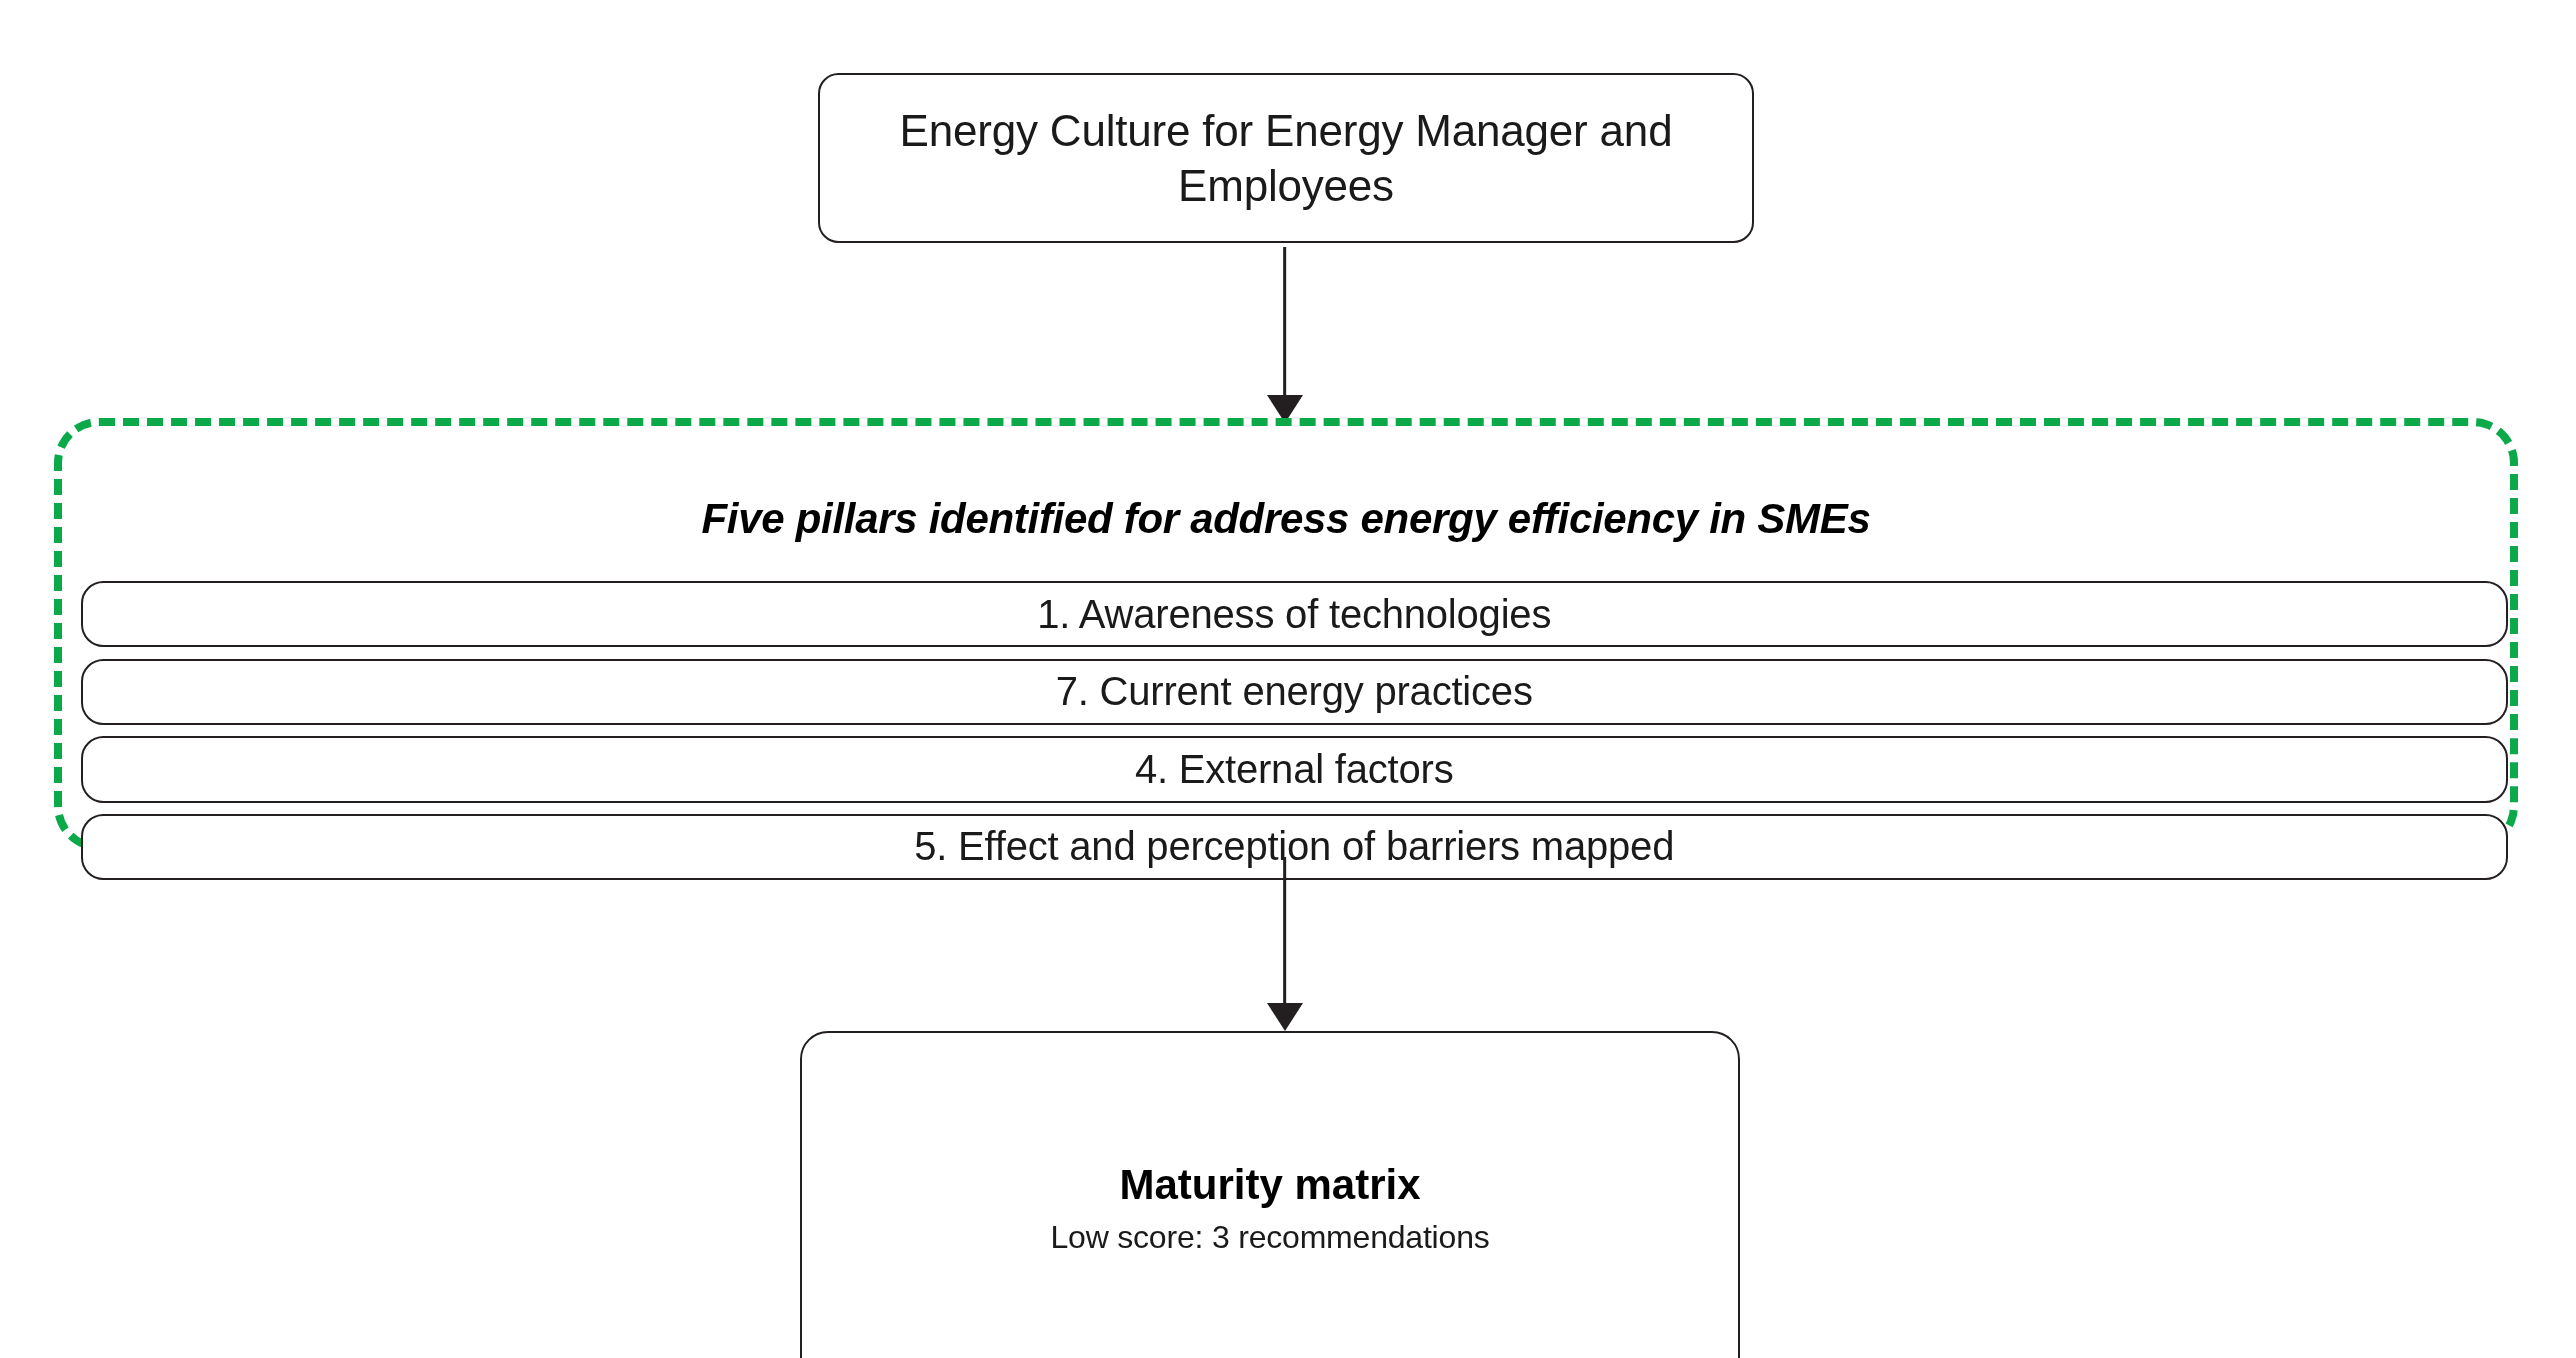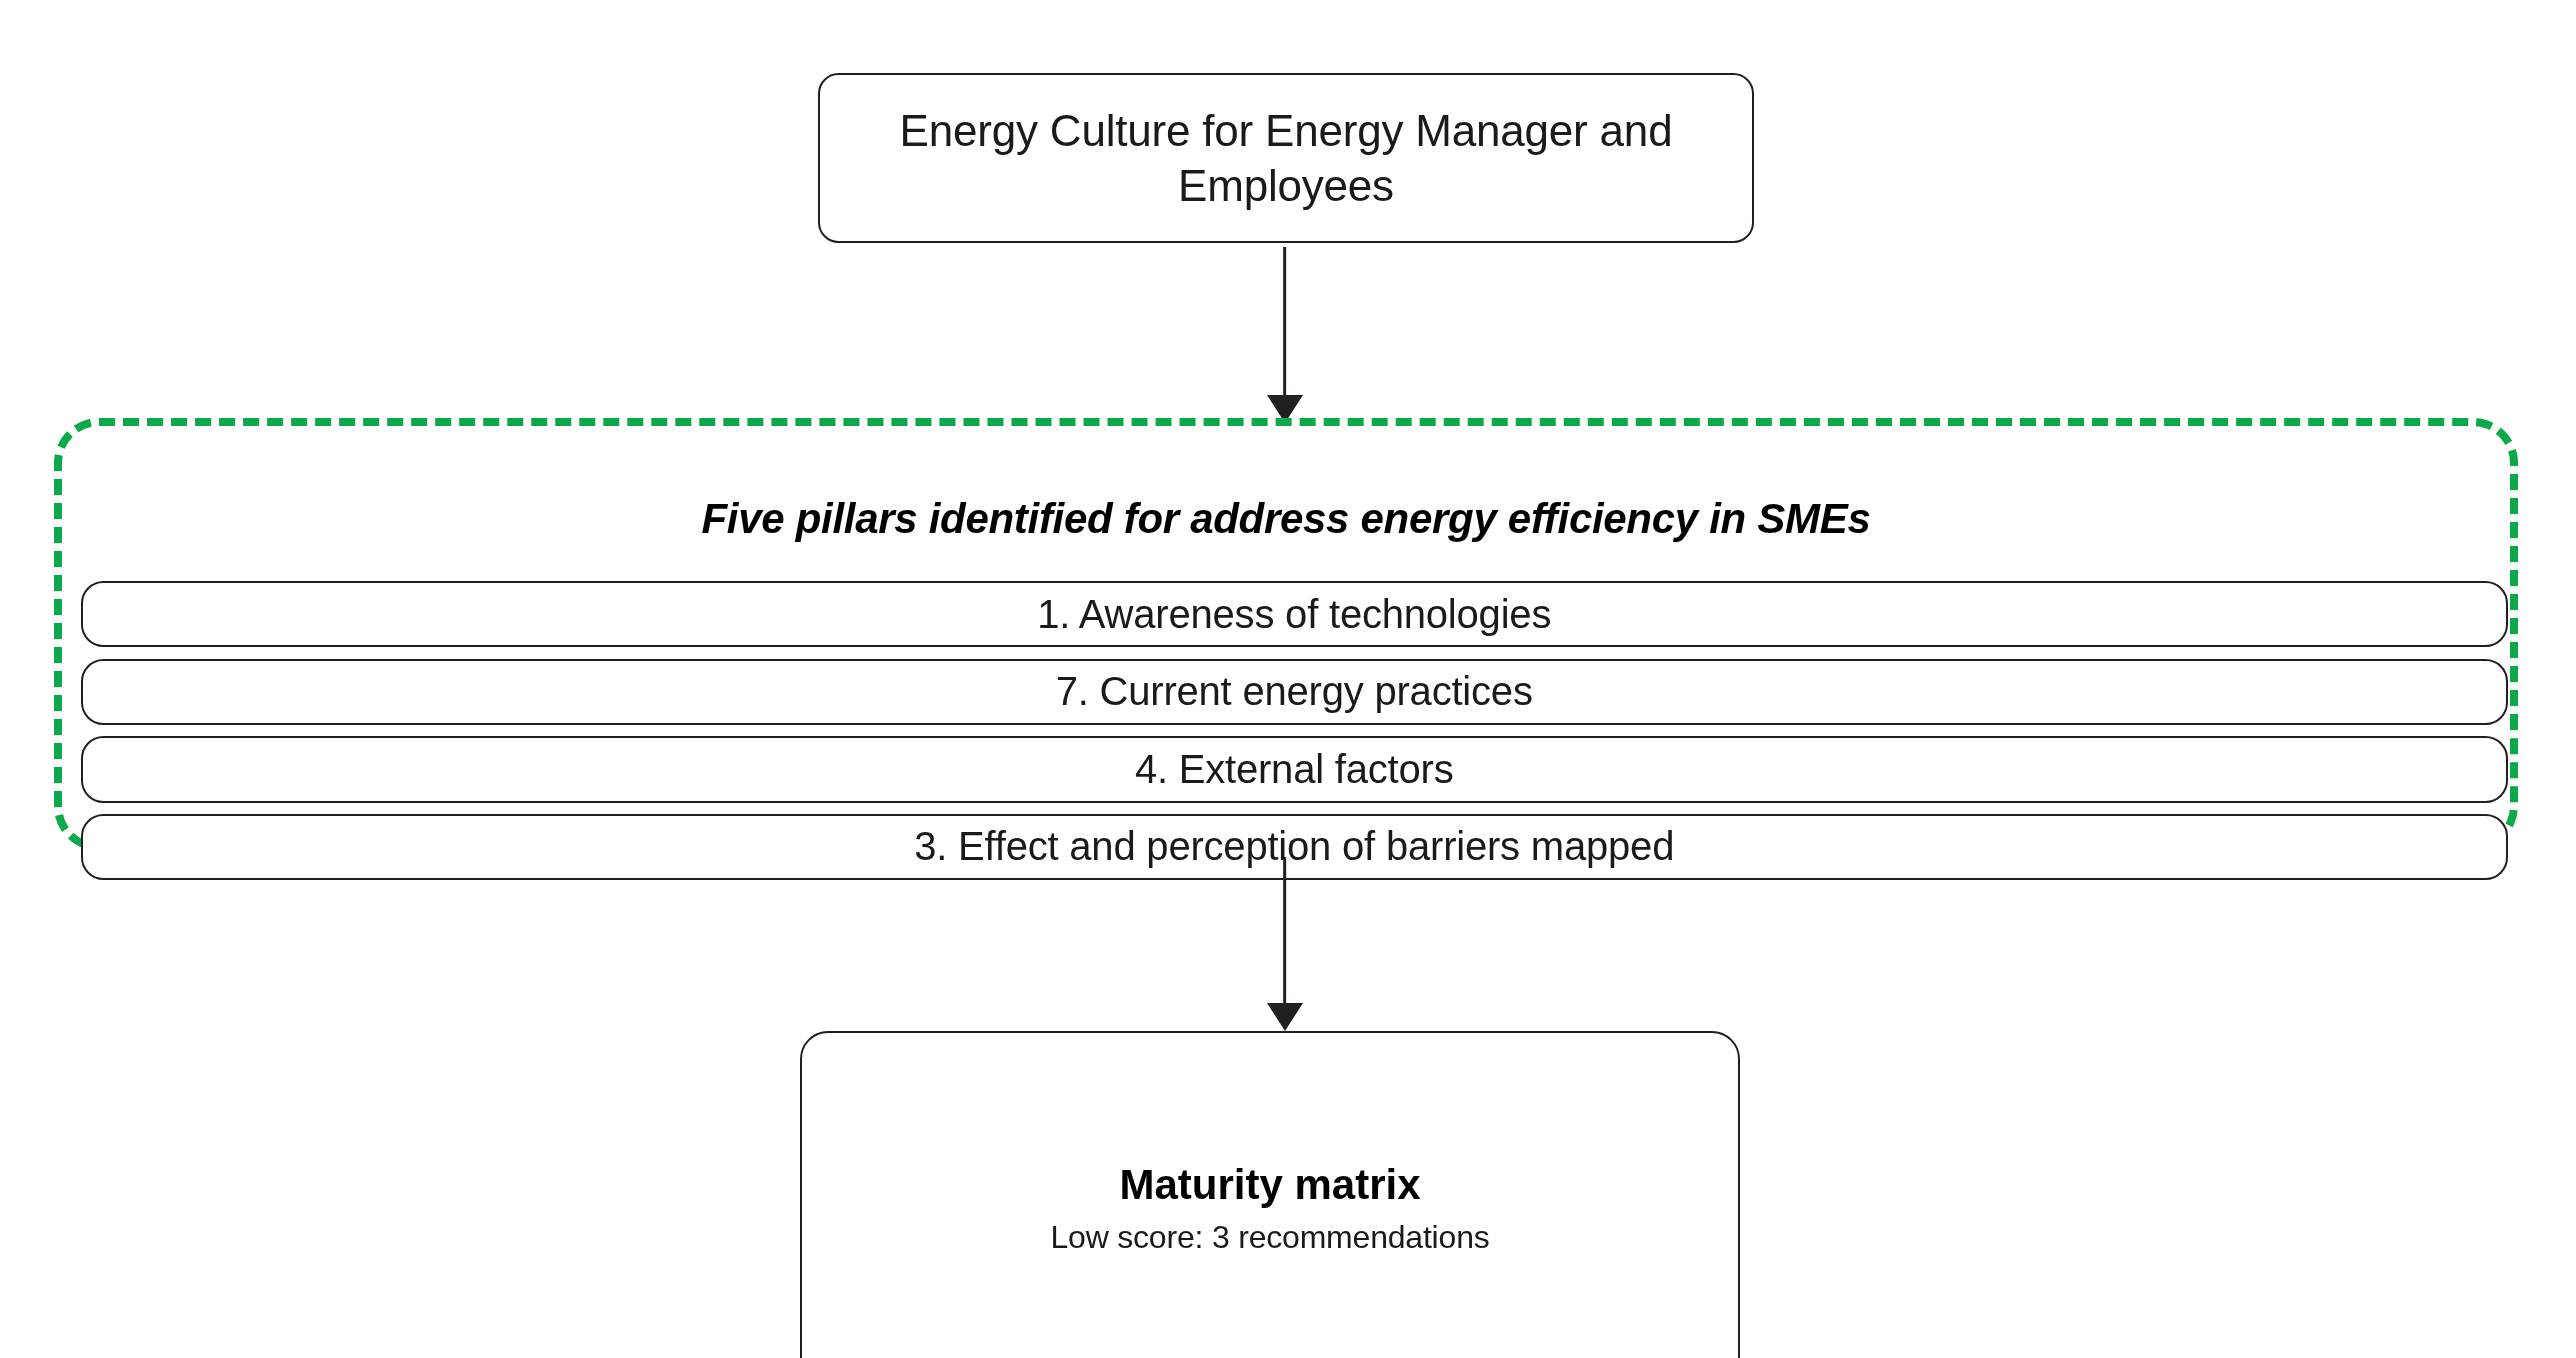--- a/index.html
+++ b/index.html
@@ -200,21 +200,21 @@
 
       <div class="pillar-box">
         <span class="pillar-label">7. Current energy practices</span>
       </div>
 
       <div class="pillar-box">
         <span class="pillar-label">4. External factors</span>
       </div>
 
       <div class="pillar-box">
-        <span class="pillar-label">3. Effect and perception of barriers mapped</span>
+        <span class="pillar-label">5. Effect and perception of barriers mapped</span>
       </div>
 
     </div>
   </div>
 
   <div class="arrow" id="arrow-bottom">
     <span class="shaft"></span>
     <span class="head"></span>
   </div>
 

